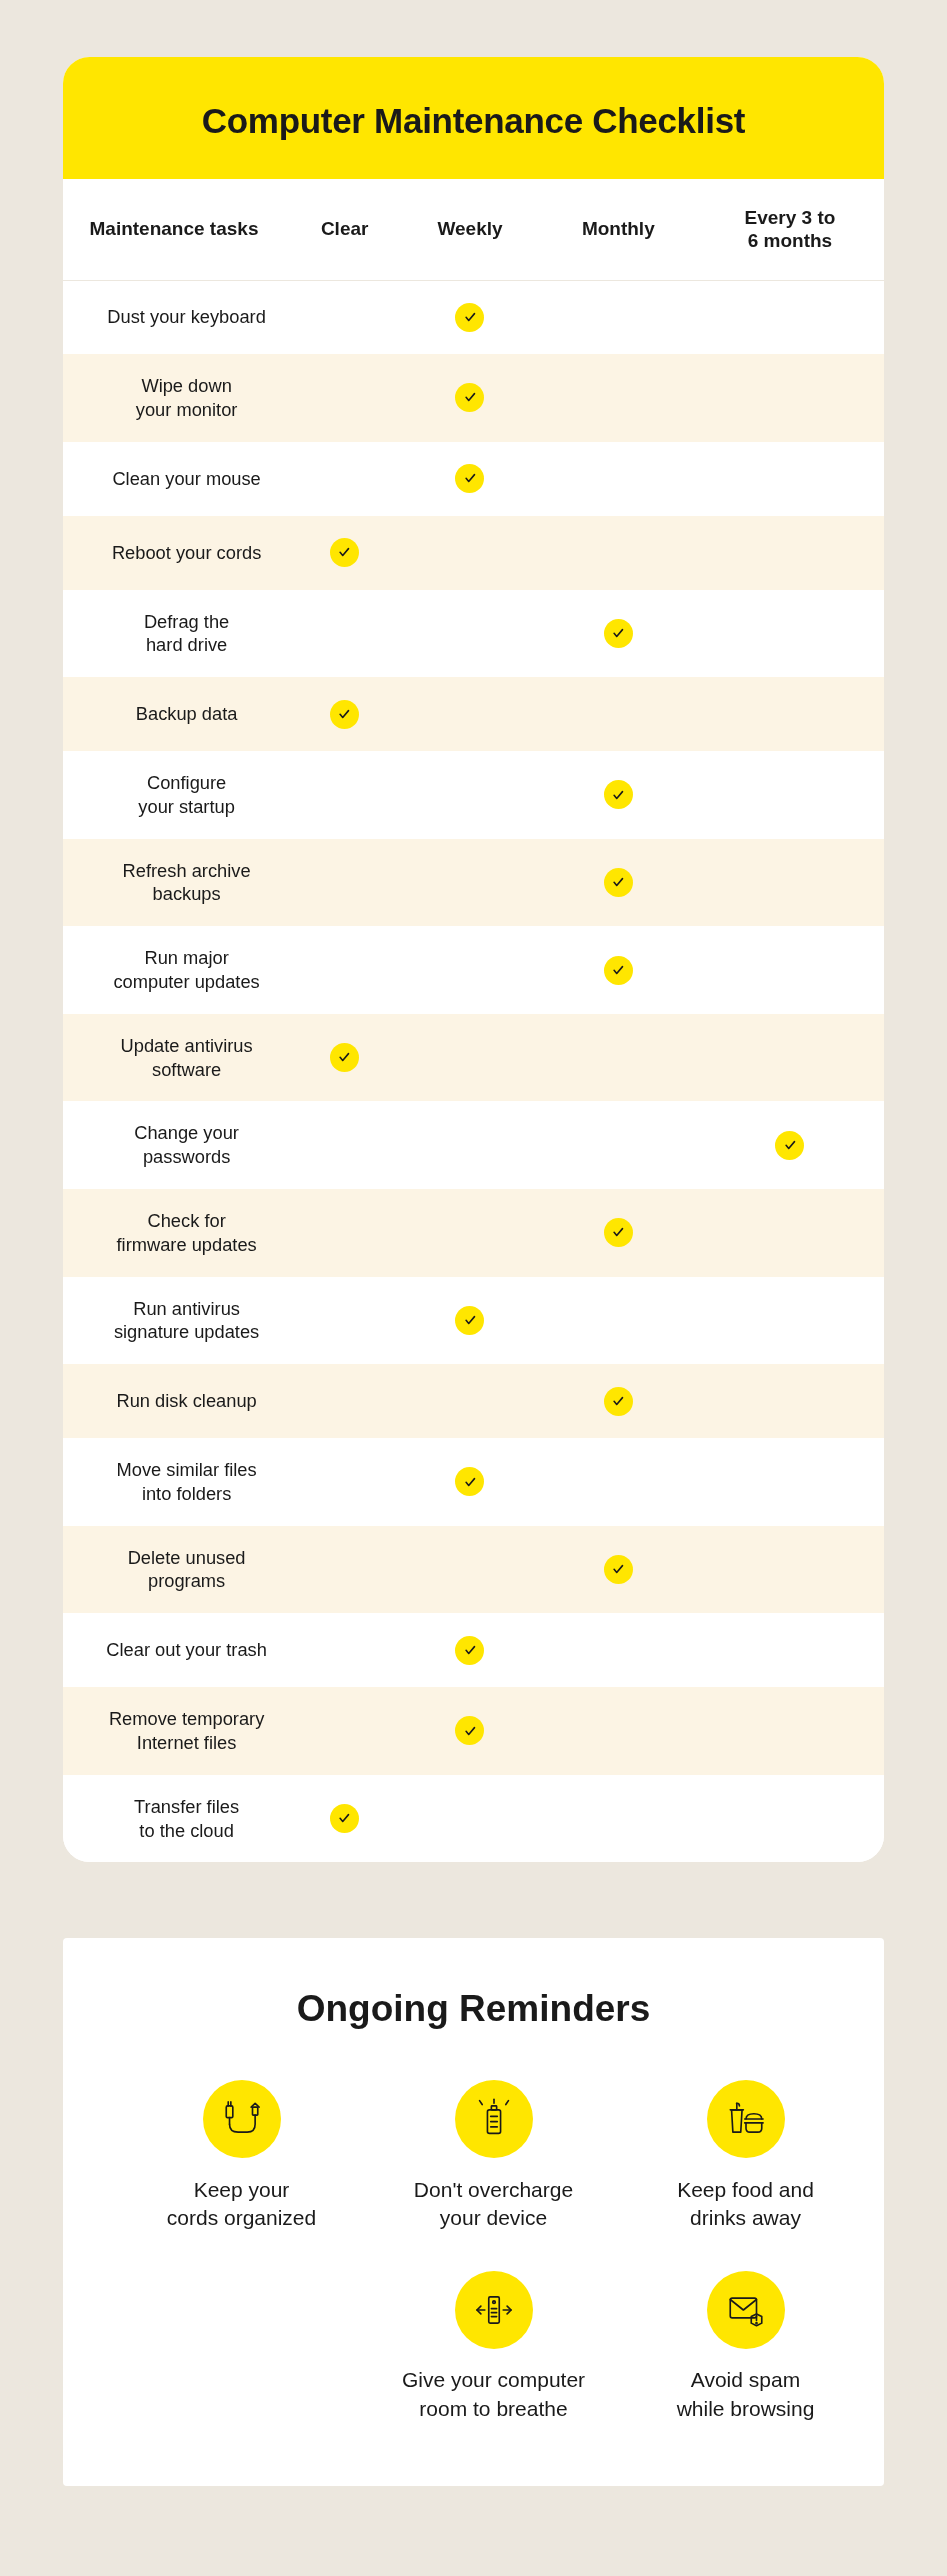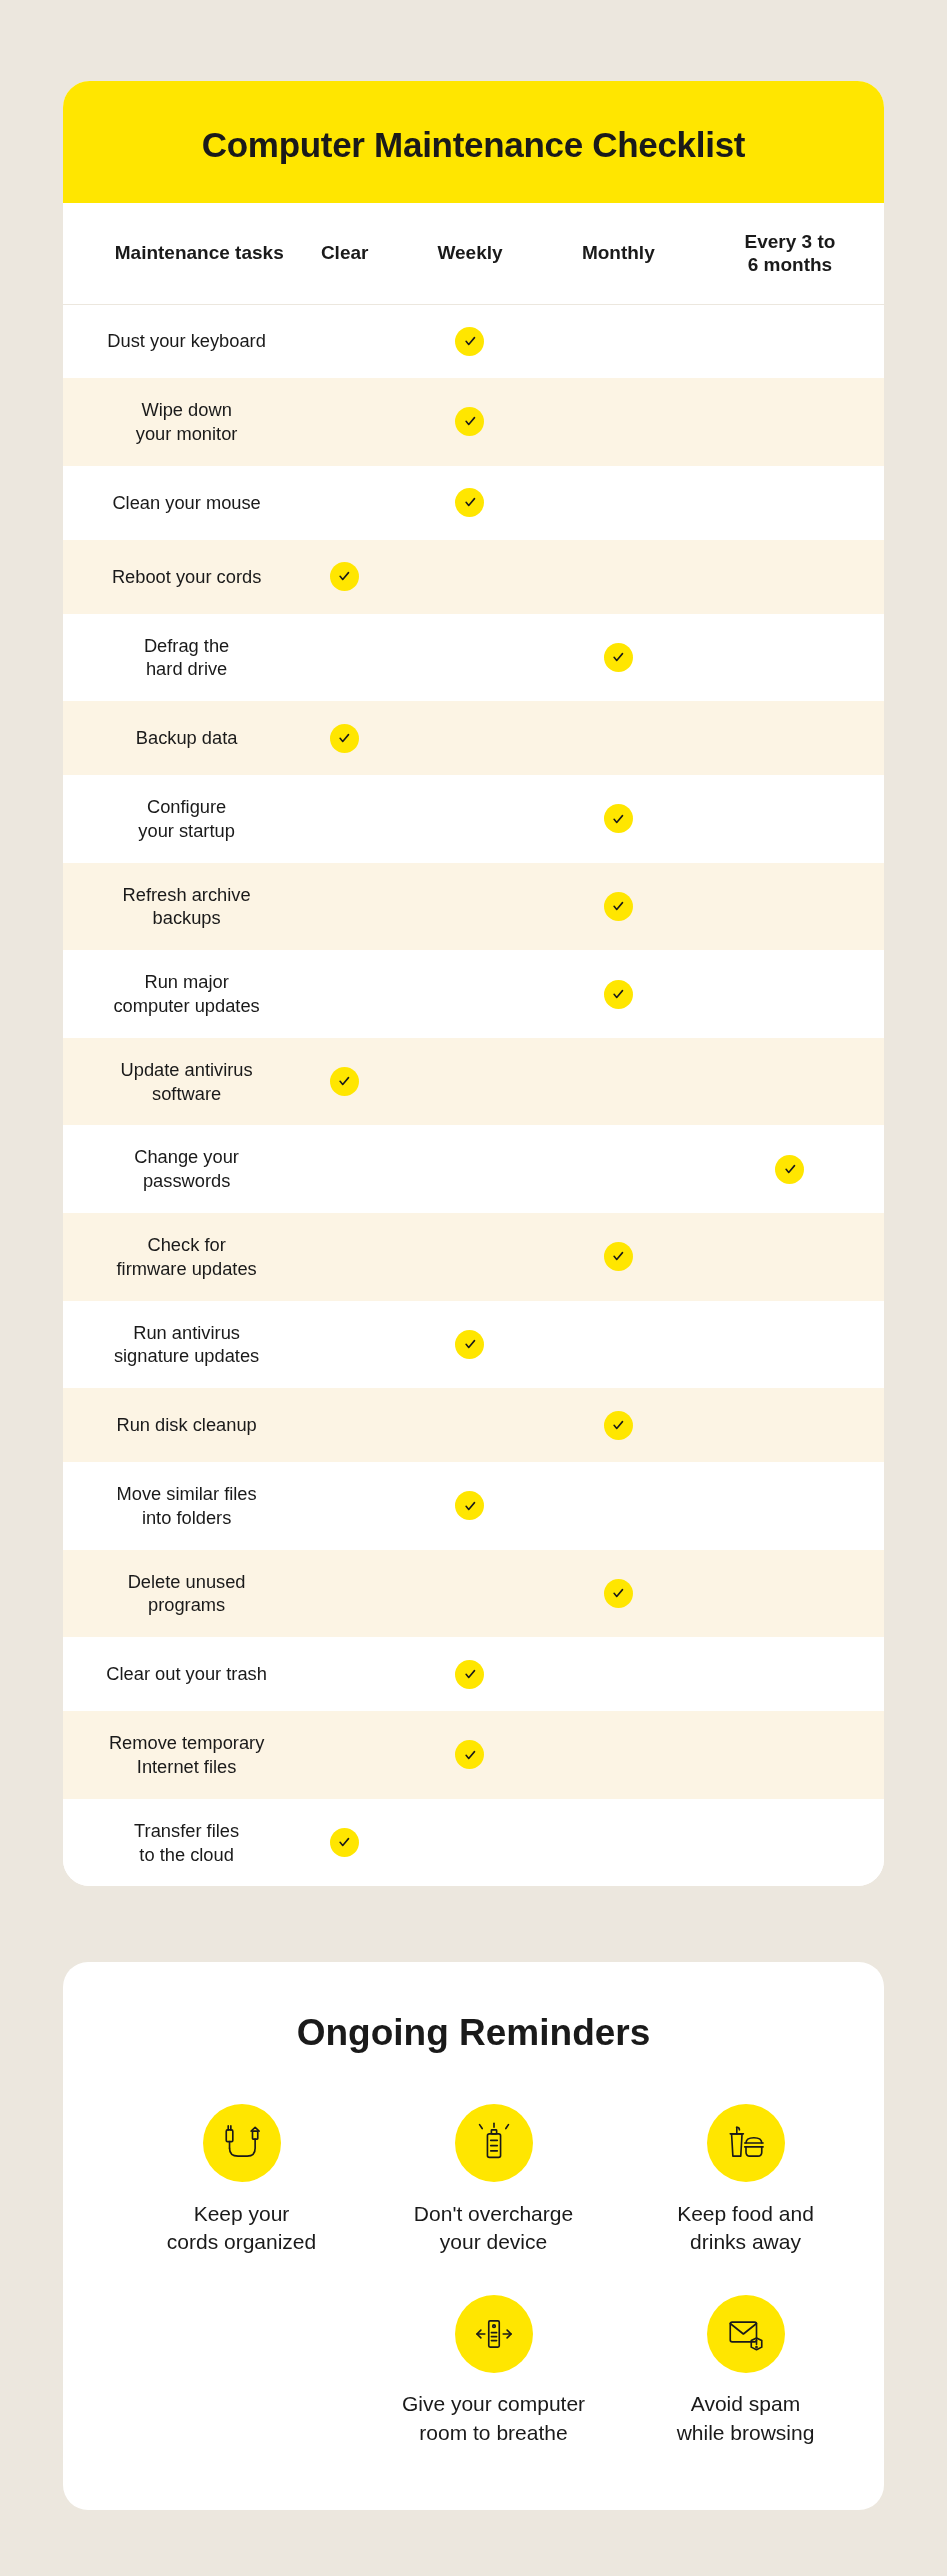--- a/index.html
+++ b/index.html
@@ -7,21 +7,20 @@
     background: #ece7de;
     font-family: -apple-system, BlinkMacSystemFont, "Segoe UI", Arial, sans-serif;
     padding: 57px 63px;
     width: 947px;
   }
   .card {
     background: #fff;
     border-radius: 26.5px;
     overflow: hidden;
     margin-bottom: 76px;
-    margin-top: 24px;
   }
   .header-bar {
     background: #ffe600;
     padding: 44px 12.6px 38px;
     text-align: center;
   }
   .header-bar h1 {
     font-size: 35px;
     font-weight: 800;
     color: #1a1a1a;
@@ -33,21 +32,21 @@
   }
   thead th {
     font-size: 19px;
     font-weight: 700;
     color: #1a1a1a;
     padding: 26.5px 6.3px;
     text-align: center;
     border-bottom: 1.3px solid #ece7de;
   }
   thead th:first-child {
-    text-align: right;
+    text-align: left;
     padding-left: 26.5px;
     width: 227px;
   }
   thead th.wrap { line-height: 1.25; }
   tbody tr:nth-child(odd) { background: #ffffff; }
   tbody tr:nth-child(even) { background: #fcf4e4; }
   tbody td {
     padding: 20px 6.3px;
     font-size: 18.3px;
     color: #1a1a1a;
@@ -65,21 +64,21 @@
     align-items: center;
     justify-content: center;
     width: 29px;
     height: 29px;
     border-radius: 50%;
     background: #ffe600;
   }
   .check svg { width: 12.6px; height: 12.6px; }
   .reminders-card {
     background: #fff;
-    border-radius: 25px;
+    border-radius: 4px;
     padding: 50px 25px 63px;
     text-align: center;
   }
   .reminders-card h2 {
     font-size: 37px;
     font-weight: 800;
     color: #1a1a1a;
     margin-bottom: 50px;
   }
   .rem-grid {

